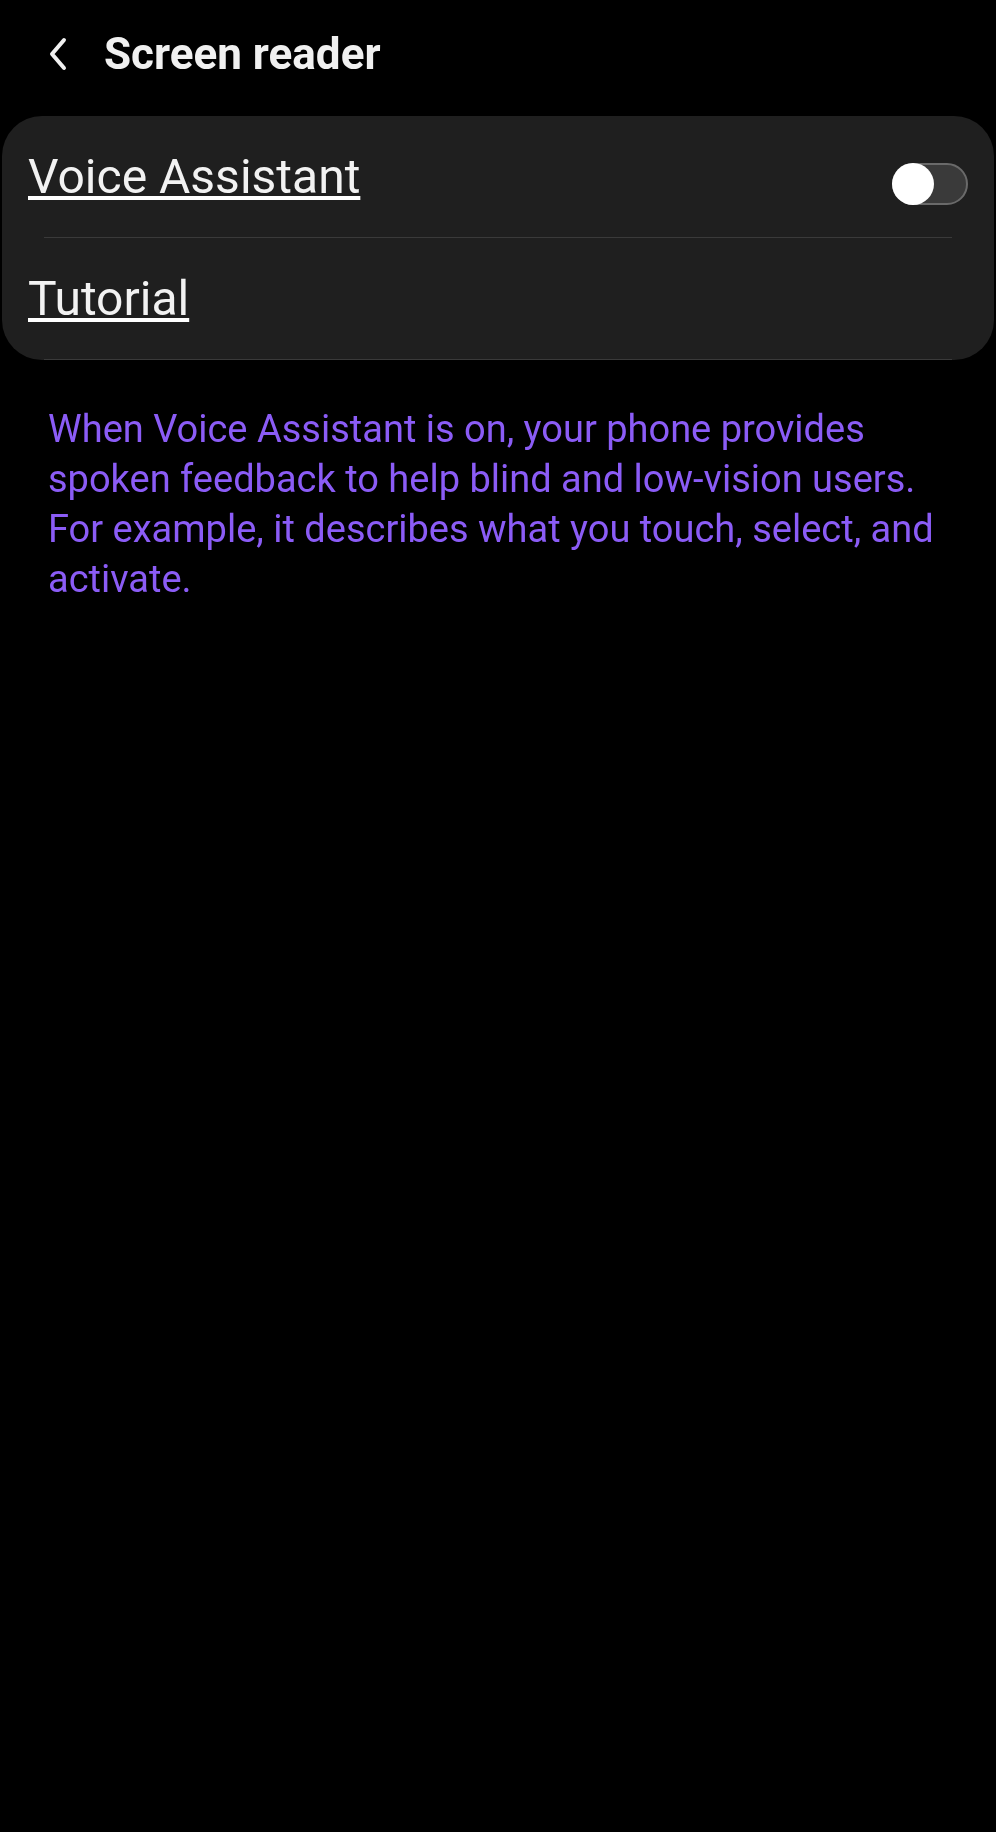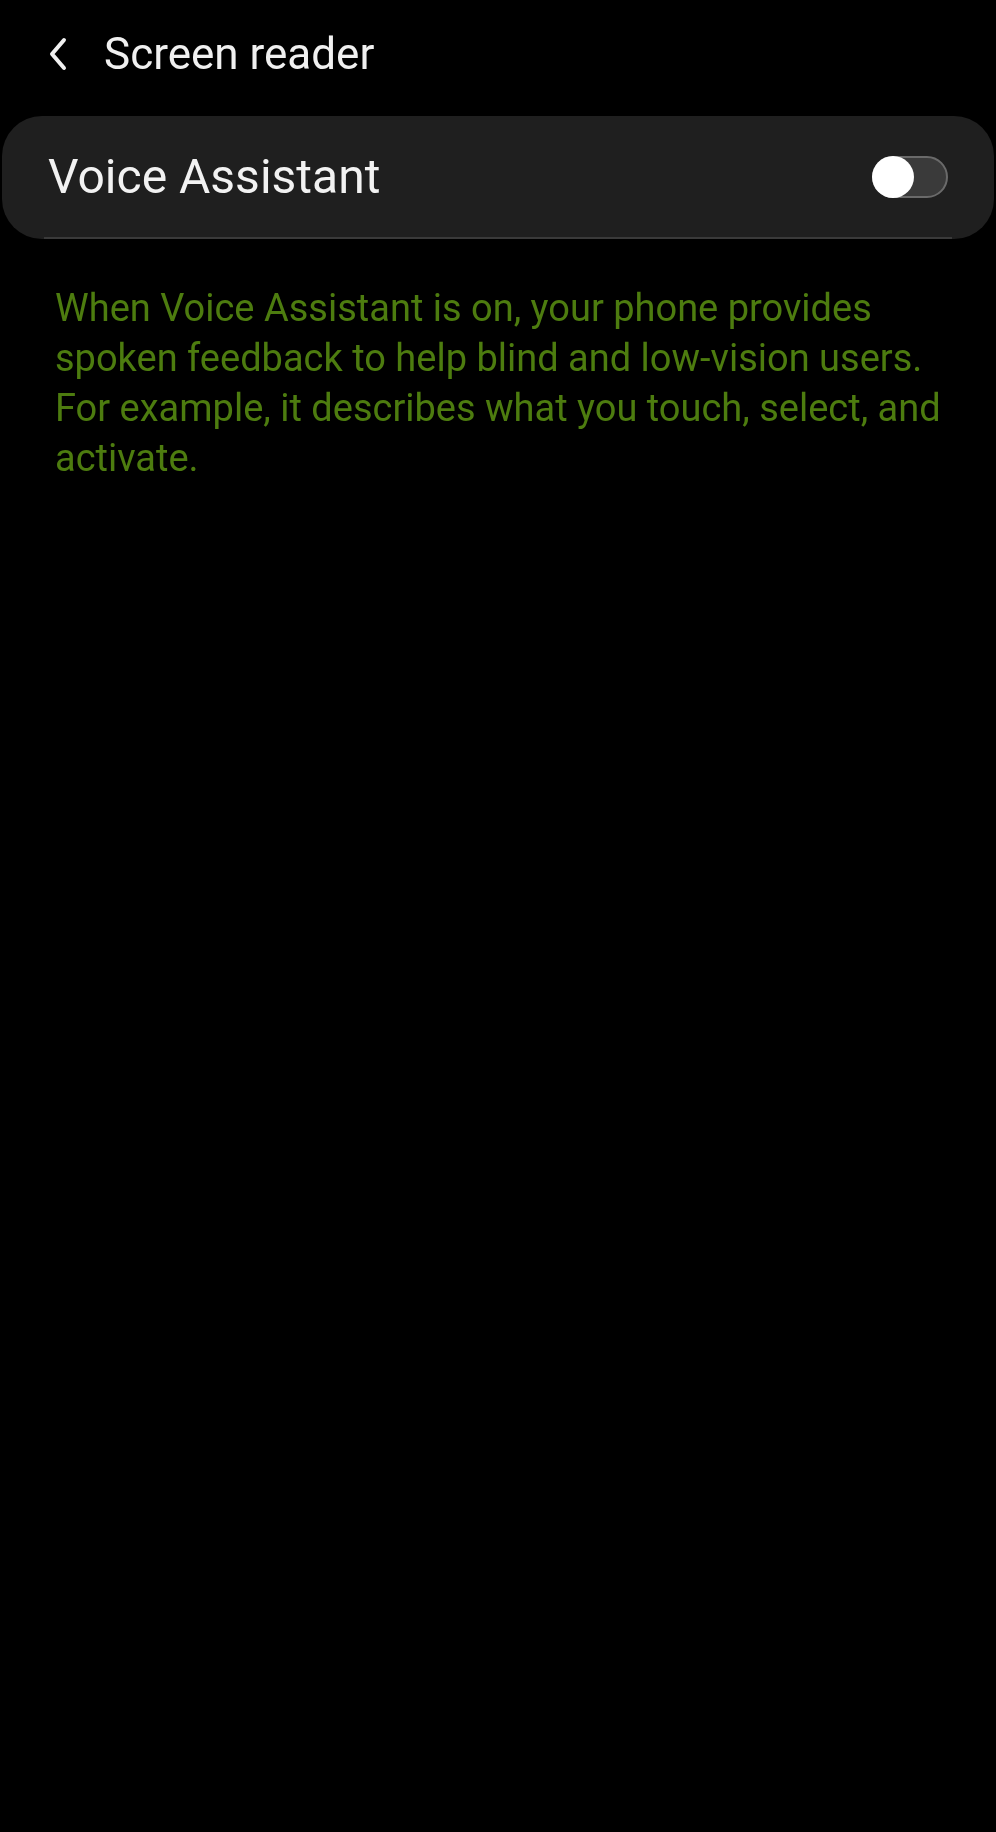--- a/index.html
+++ b/index.html
@@ -28,35 +28,36 @@
       align-items: center;
       justify-content: center;
       cursor: pointer;
     }
     .back-icon svg {
       width: 24px;
       height: 40px;
     }
     .page-title {
       font-size: 44px;
-      font-weight: 400;
+      font-weight: 700;
       color: #f0f0f0;
     }
     .card {
       margin: 8px 2px 0 2px;
       background: #1f1f1f;
       border-radius: 40px;
       padding: 0;
     }
     .list-item {
       display: flex;
-      align-items: center;
+      align-items: flex-end;
       justify-content: space-between;
-      padding: 32px 46px;
+      padding: 32px 26px;
       cursor: pointer;
+      text-decoration: underline;
     }
     .list-item-label {
       font-size: 48px;
       font-weight: 400;
       color: #f2f2f2;
     }
     .divider {
       height: 1px;
       background: #3a3a3a;
       margin: 0 42px;
@@ -77,23 +78,22 @@
       top: -2px;
       width: 42px;
       height: 42px;
       background: #ffffff;
       border-radius: 50%;
     }
     .description {
       padding: 44px 48px 0 48px;
       font-size: 38px;
       line-height: 1.32;
-      color: #4d7c0f;
+      color: #8b5cf6;
       font-weight: 400;
-      margin-left: 7px;
     }
     .description p {
       margin-bottom: 56px;
     }
   </style>
 </head>
 <body>
 
 <div class="header">
   <div class="back-icon">
@@ -105,18 +105,21 @@
 </div>
 
 <div class="card">
   <div class="list-item">
     <span class="list-item-label">Voice Assistant</span>
     <div class="toggle">
       <div class="toggle-knob"></div>
     </div>
   </div>
   <div class="divider"></div>
+  <div class="list-item">
+    <span class="list-item-label">Tutorial</span>
+  </div>
   <div class="divider"></div>
 </div>
 
 <div class="description">
   <p>When Voice Assistant is on, your phone provides spoken feedback to help blind and low-vision users. For example, it describes what you touch, select, and activate.</p>
 </div>
 
 </body></html>

